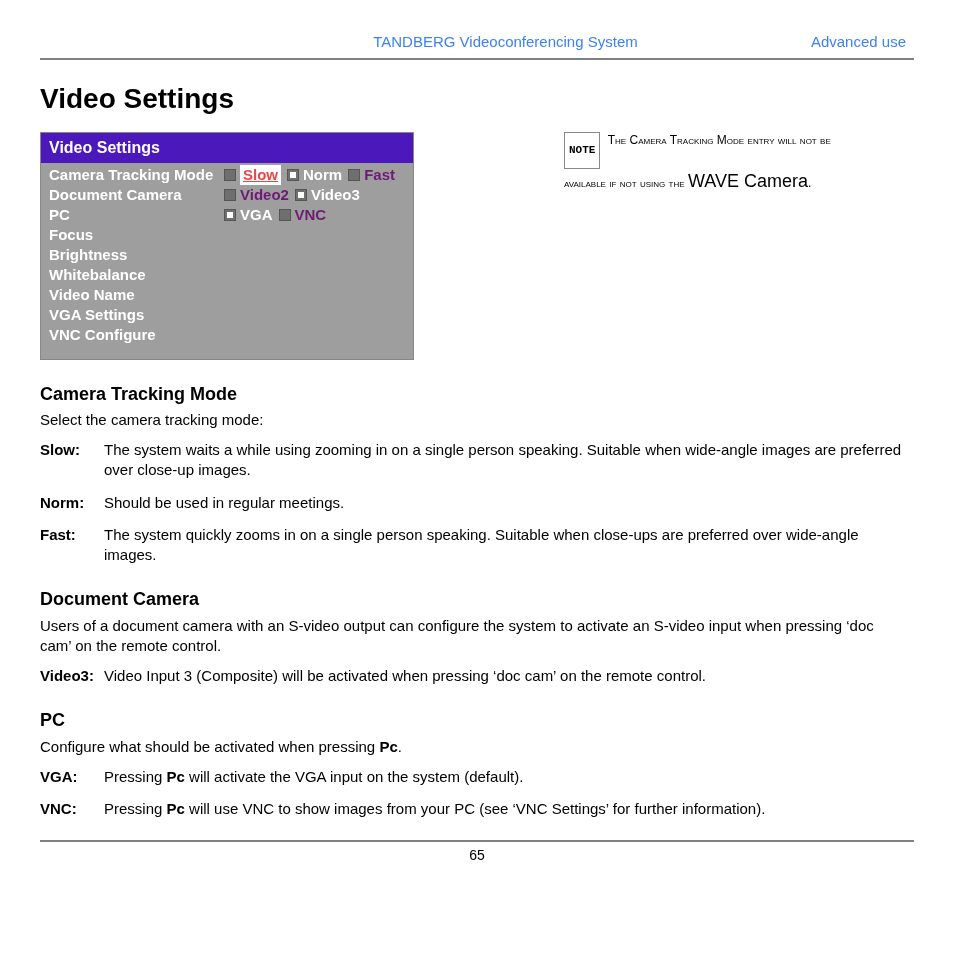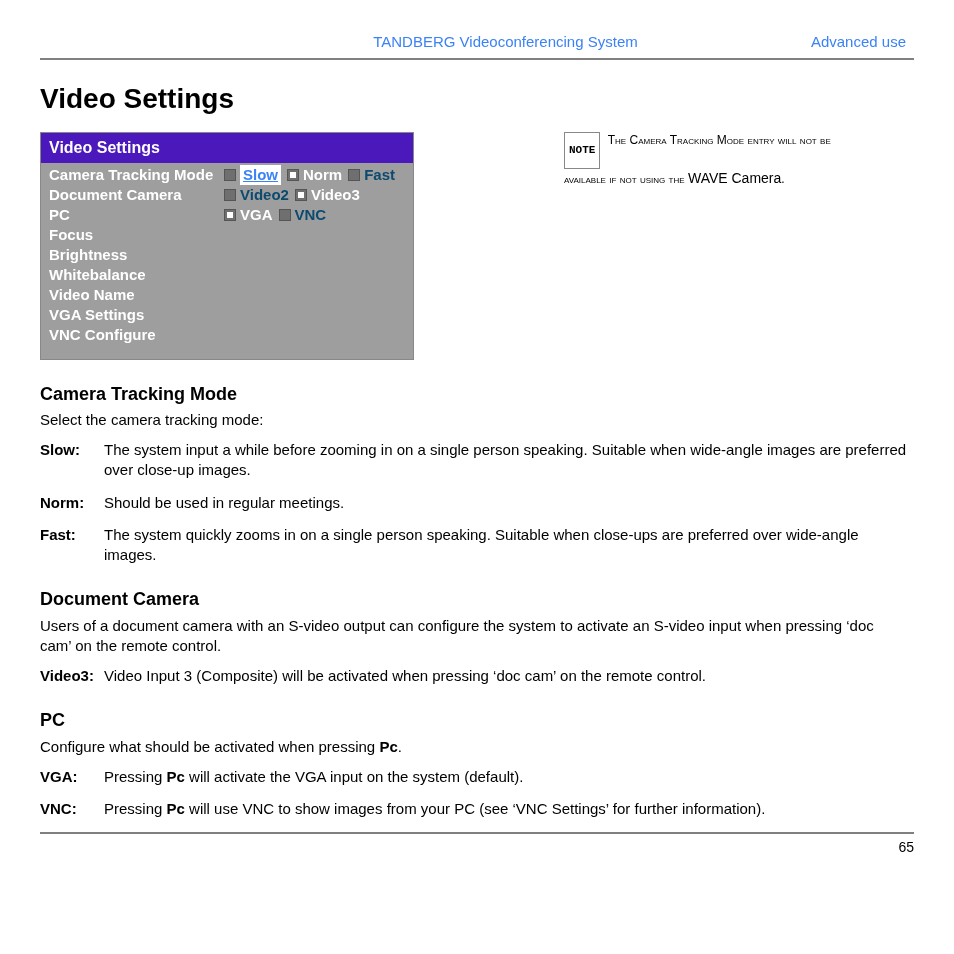--- a/index.html
+++ b/index.html
@@ -92,24 +92,24 @@
     position: relative;
     width: 10px; height: 10px;
     border: 1px solid #555;
     background: #6f6f6f;
     display:inline-block;
   }
   .opt .dot::after {
     content:''; position:absolute; inset:2px; background:#fff;
   }
   .opt.selected-text .txt {
-    background:#fff; color:#3b82f6; padding:0 3px;
+    background:#fff; color:#ef4444; padding:0 3px;
     text-decoration: underline;
   }
-  .opt.dark .txt { color:#0c4a6e; }
+  .opt.dark .txt { color:#701a75; }
   
   .note-block {
     font-size: 12px;
     max-width: 270px;
     line-height: 1.4;
   }
   .note-tag {
     border:1px solid #888;
     font-size:11px;
     font-weight:bold;
@@ -127,22 +127,22 @@
     font-weight: bold;
     margin: 22px 0 4px 0;
   }
   p.intro { margin: 4px 12px 10px 0; }
   .def-item { display:flex; margin: 8px 0 12px 0; }
   .def-term { width:64px; font-weight:bold; flex:0 0 64px; }
   .def-desc { flex:1; }
 
   .footer-line {
     border-top: 2px solid #808080;
-    margin-top: 12px;
-    text-align:right;
+    margin-top: 20px;
+    text-align:center;
     padding-top:4px;
     font-size:14px;
   }
 </style>
 </head>
 <body>
 
 <div class="page">
 
   <div class="header-bar">
@@ -217,30 +217,30 @@
           </div>
           <div class="menu-row">
             <span class="menu-label">VNC Configure</span>
           </div>
         </div>
     </div>
 
     <div class="note-block">
       <span class="note-tag">NOTE</span>
       <span class="sc">The Camera Tracking Mode entry will not be available if not using the </span>
-      <span style="font-size:14px;margin-top:21px;">WAVE Camera</span><span class="sc">.</span>
+      <span style="font-size:18px;margin-top:21px;">WAVE Camera</span><span class="sc">.</span>
     </div>
   </div>
 
   <h2 class="section">Camera Tracking Mode</h2>
   <p class="intro">Select the camera tracking mode:</p>
   <div id="camera-defs">
       <div class="def-item">
         <div class="def-term">Slow:</div>
-        <div class="def-desc">The system input a while before zooming in on a single person speaking. Suitable when wide-angle images are preferred over close-up images.</div>
+        <div class="def-desc">The system waits a while using zooming in on a single person speaking. Suitable when wide-angle images are preferred over close-up images.</div>
       </div>
       <div class="def-item">
         <div class="def-term">Norm:</div>
         <div class="def-desc">Should be used in regular meetings.</div>
       </div>
       <div class="def-item">
         <div class="def-term">Fast:</div>
         <div class="def-desc">The system quickly zooms in on a single person speaking. Suitable when close-ups are preferred over wide-angle images.</div>
       </div>
     </div>

